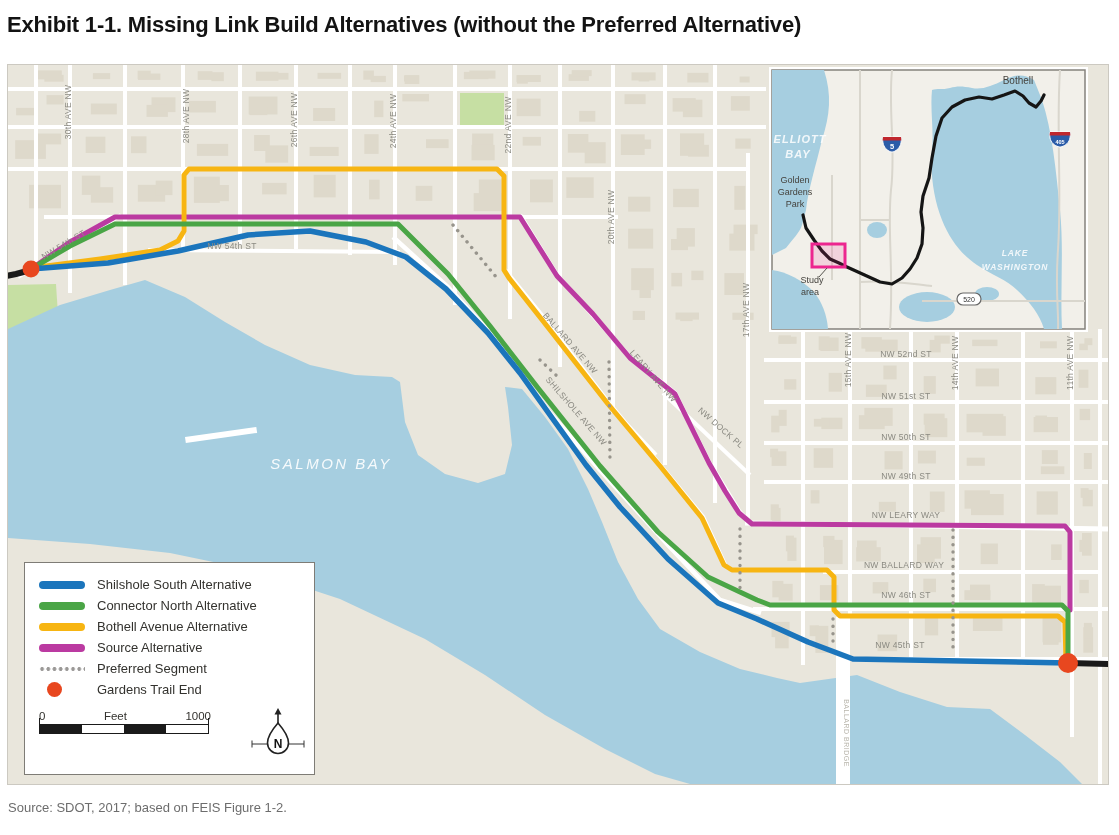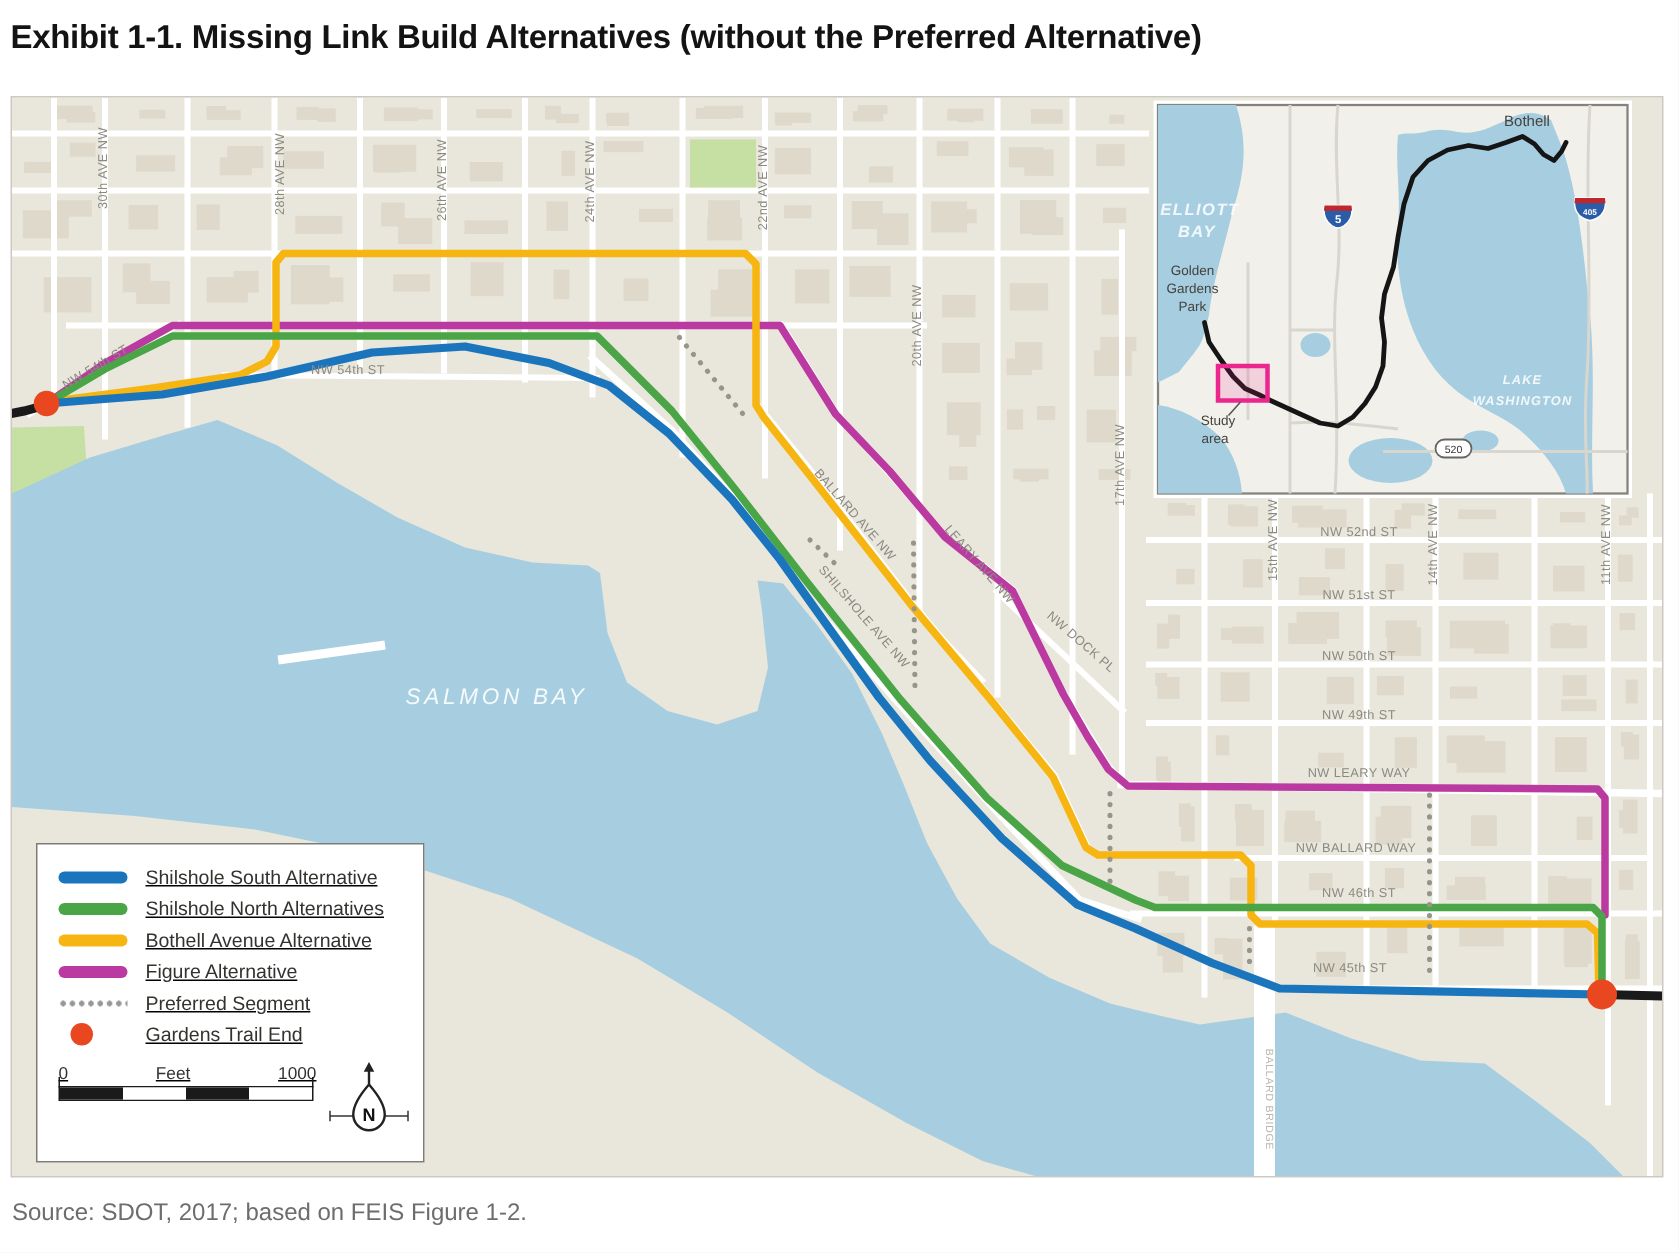--- a/index.html
+++ b/index.html
@@ -11,41 +11,41 @@
   
   .slabel{font-family:"Liberation Sans",sans-serif;font-size:8.5px;fill:#8b8a82;text-anchor:middle;letter-spacing:.3px;}
   .slabel.water{font-size:15px;font-style:italic;fill:#fbfdfe;letter-spacing:2.5px;opacity:.95;}
   .slabel.bridge{font-size:7px;fill:#b9b6ac;letter-spacing:.5px;}
   .il-wl{font-size:11px;font-style:italic;font-weight:bold;fill:#ffffff;opacity:.85;text-anchor:middle;letter-spacing:1px;}
   .il-wls{font-size:8.5px;font-style:italic;font-weight:bold;fill:#ffffff;opacity:.85;text-anchor:middle;letter-spacing:.8px;}
   .il-pl{font-size:10px;fill:#45433e;text-anchor:middle;}
   .il-pls{font-size:9px;fill:#45433e;text-anchor:middle;}
 
   
-  .legend{position:absolute;left:16px;top:497px;width:259px;height:213px;background:#fff;
-          border:1.5px solid #7e7c76;box-sizing:border-box;padding:11px 8px 6px 14px;text-decoration:underline;}
+  .legend{position:absolute;left:16px;top:497px;width:291px;height:213px;background:#fff;
+          border:1.5px solid #7e7c76;box-sizing:border-box;padding:11px 8px 6px 14px;}
   .lrow{display:flex;align-items:center;gap:12px;height:21px;}
   .lrow .sw{width:46px;min-width:46px;display:flex;justify-content:flex-start;align-items:center;}
   .sw-line{width:46px;height:8px;border-radius:4px;}
   .sw-dotted{width:46px;height:4px;background-image:radial-gradient(circle,#9a9896 1.7px,transparent 2px);background-size:6.2px 4px;background-repeat:repeat-x;background-position:left center;}
   .sw-dot{width:15px;height:15px;border-radius:50%;margin-left:8px;}
   .lrow .ltext{font-size:13px;color:#33322e;white-space:nowrap;}
 
   .scale-area{margin-top:10px;width:172px;}
   .scale-labels{display:flex;justify-content:space-between;width:172px;font-size:11.5px;color:#33322e;}
   .scale-bar{position:relative;display:flex;width:168px;height:8px;border:1px solid #1a1a1a;margin-top:2px;background:#fff;}
   .scale-bar::before{content:"";position:absolute;left:-1px;top:-7px;width:1px;height:7px;background:#1a1a1a;}
   .scale-bar::after{content:"";position:absolute;right:-1px;top:-7px;width:1px;height:7px;background:#1a1a1a;}
   .scale-bar .seg{flex:1;}
   .seg.b{background:#1a1a1a;}
   .seg.w{background:#fff;}
 
   .north{position:absolute;right:8px;bottom:4px;}
 
-  .source-note{font-size:16px;color:#6d6d6d;margin:16px 0 12px 8px;}
+  .source-note{font-size:13px;color:#6d6d6d;margin:16px 0 12px 8px;}
 </style>
 </head>
 <body>
 
 <h1 class="page-title">Exhibit 1-1. Missing Link Build Alternatives (without the Preferred Alternative)</h1>
 
 <div class="map-wrap">
   <svg class="basemap" width="1100" height="719" viewBox="0 0 1100 719">
 
     <rect x="0" y="0" width="1100" height="719" fill="#e9e6dc"></rect>
@@ -406,33 +406,33 @@
         <div class="lrow">
           <span class="sw">
             <span class="sw-line" style="background: rgb(27, 117, 188);"></span>
           </span>
           <span class="ltext">Shilshole South Alternative</span>
         </div>
         <div class="lrow">
           <span class="sw">
             <span class="sw-line" style="background: rgb(74, 165, 70);"></span>
           </span>
-          <span class="ltext">Shilshole North Alternatives</span>
+          <span class="ltext">Connector North Alternative</span>
         </div>
         <div class="lrow">
           <span class="sw">
             <span class="sw-line" style="background: rgb(247, 181, 18);"></span>
           </span>
           <span class="ltext">Bothell Avenue Alternative</span>
         </div>
         <div class="lrow">
           <span class="sw">
             <span class="sw-line" style="background: rgb(187, 58, 161);"></span>
           </span>
-          <span class="ltext">Figure Alternative</span>
+          <span class="ltext">Source Alternative</span>
         </div>
         <div class="lrow">
           <span class="sw">
             <span class="sw-dotted"></span>
           </span>
           <span class="ltext">Preferred Segment</span>
         </div>
         <div class="lrow">
           <span class="sw">
             <span class="sw-dot" style="background: rgb(232, 71, 31);"></span>

